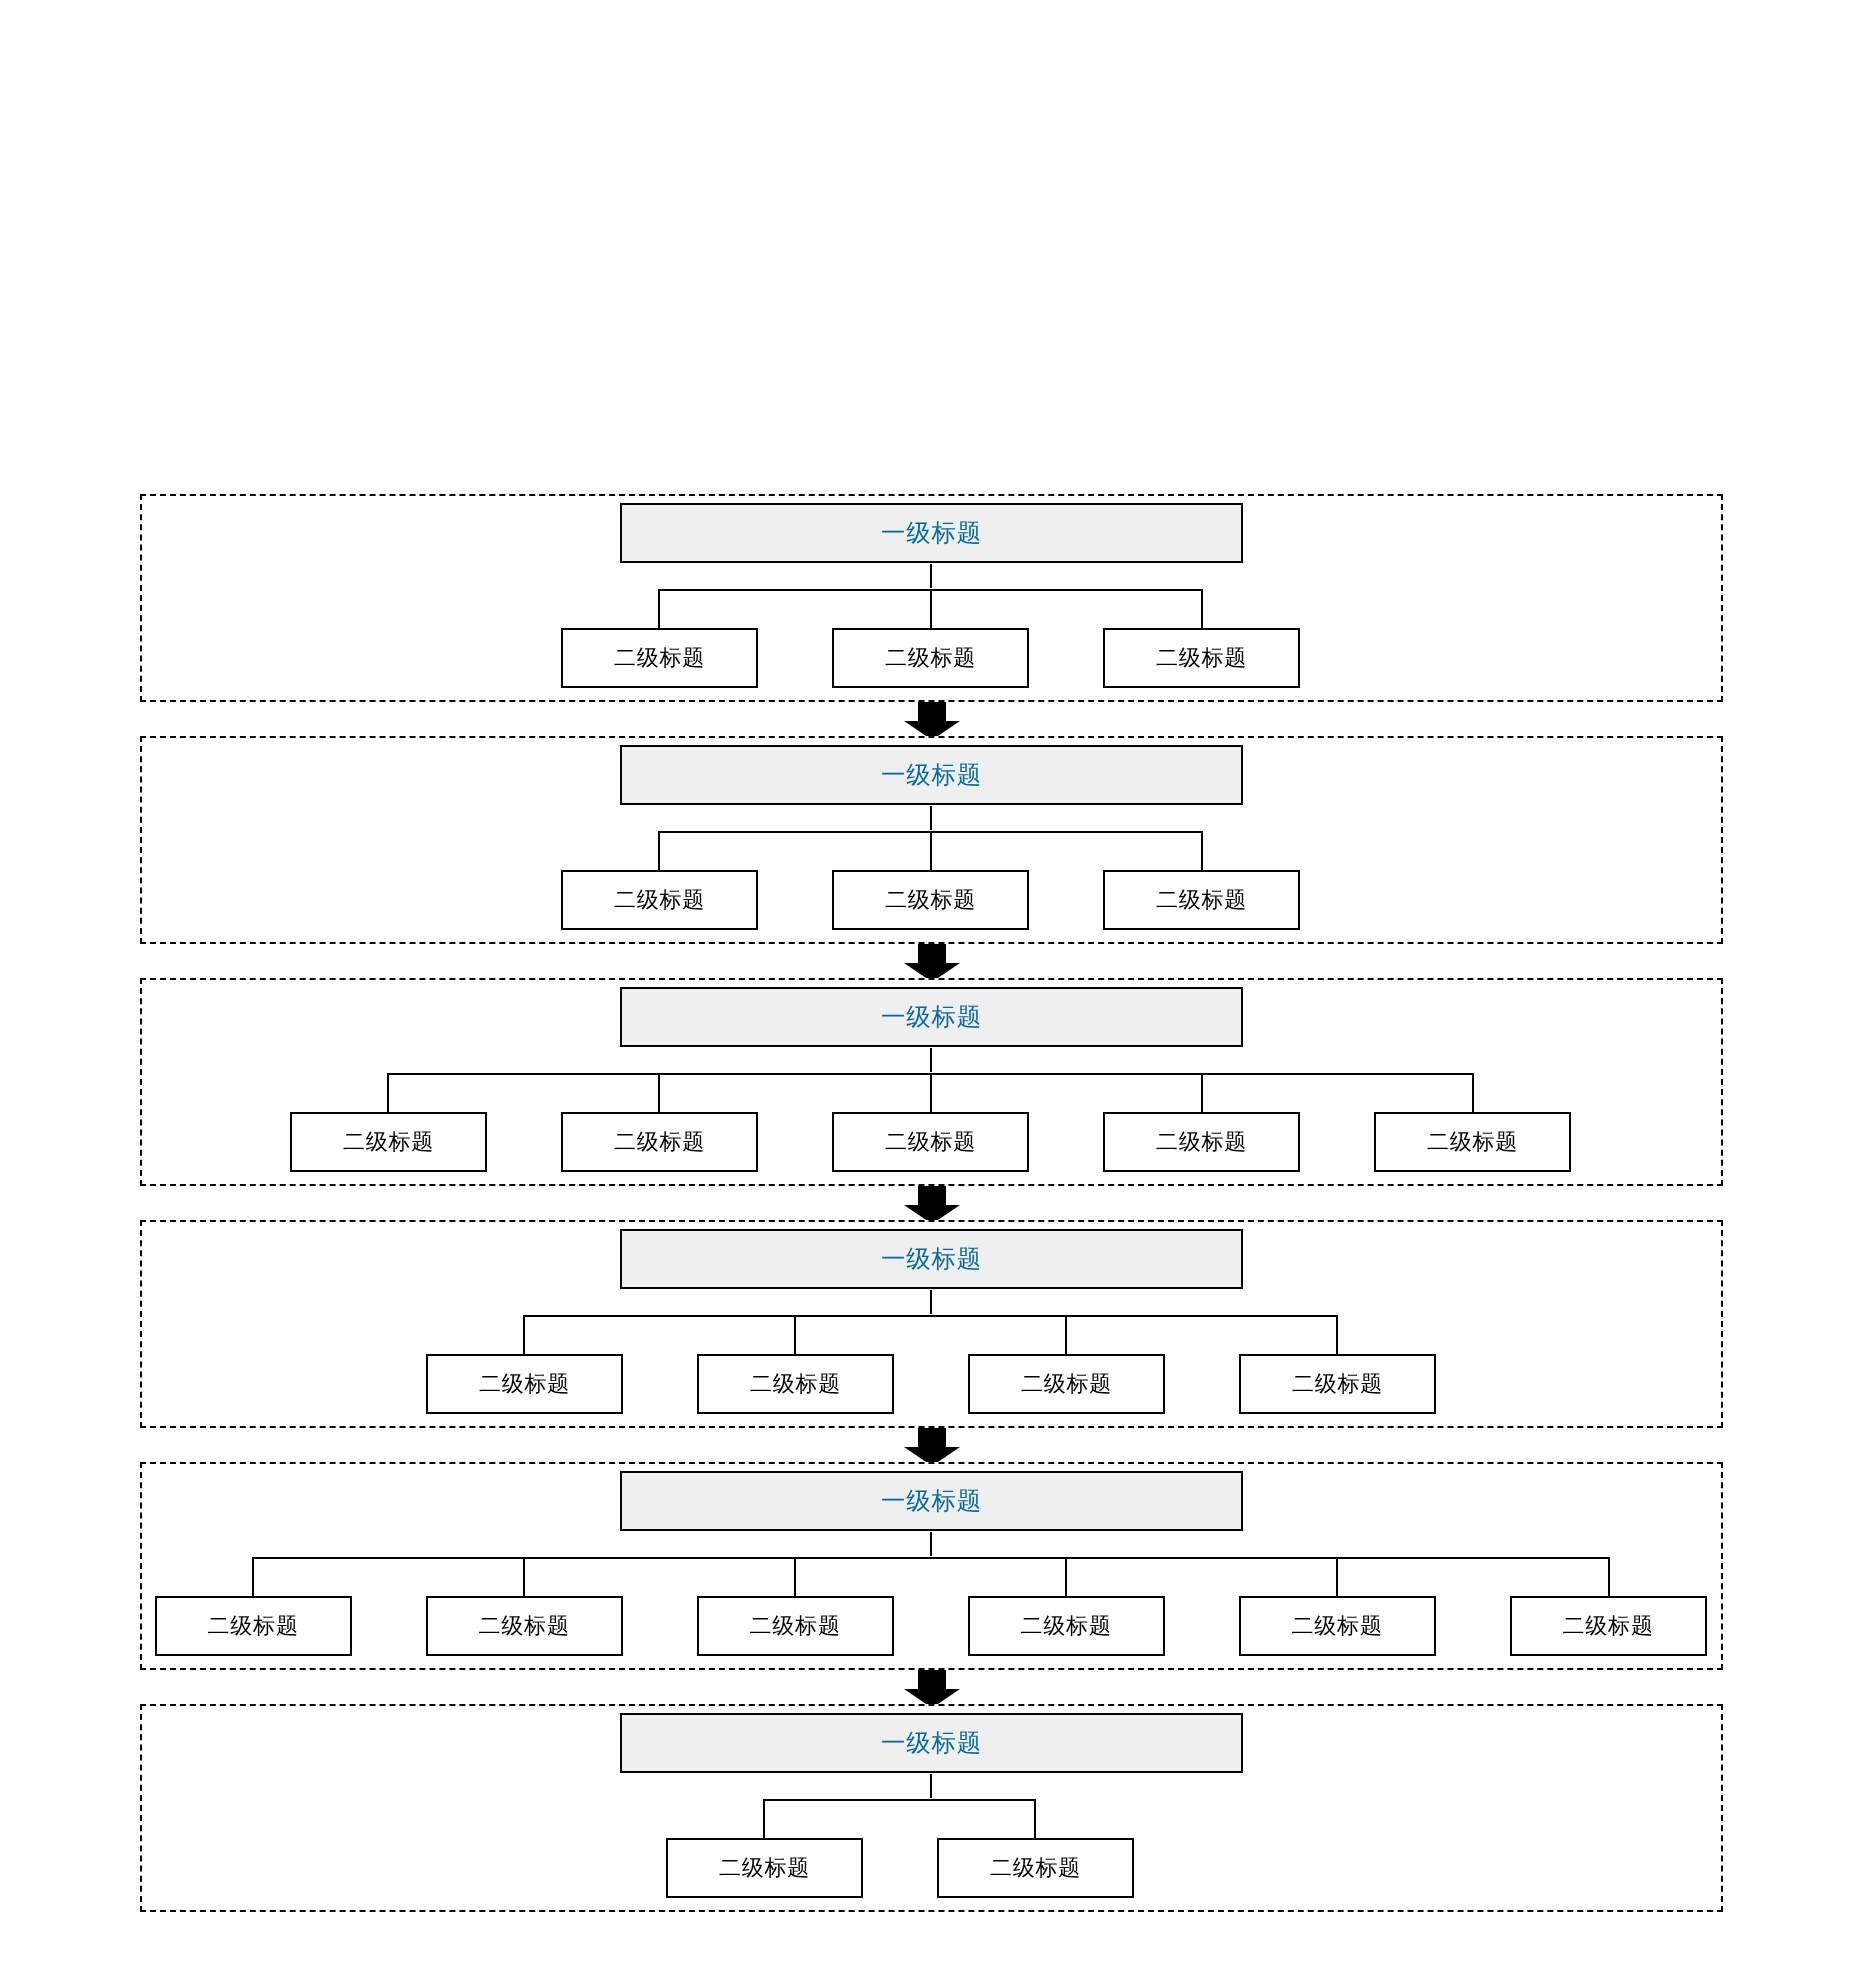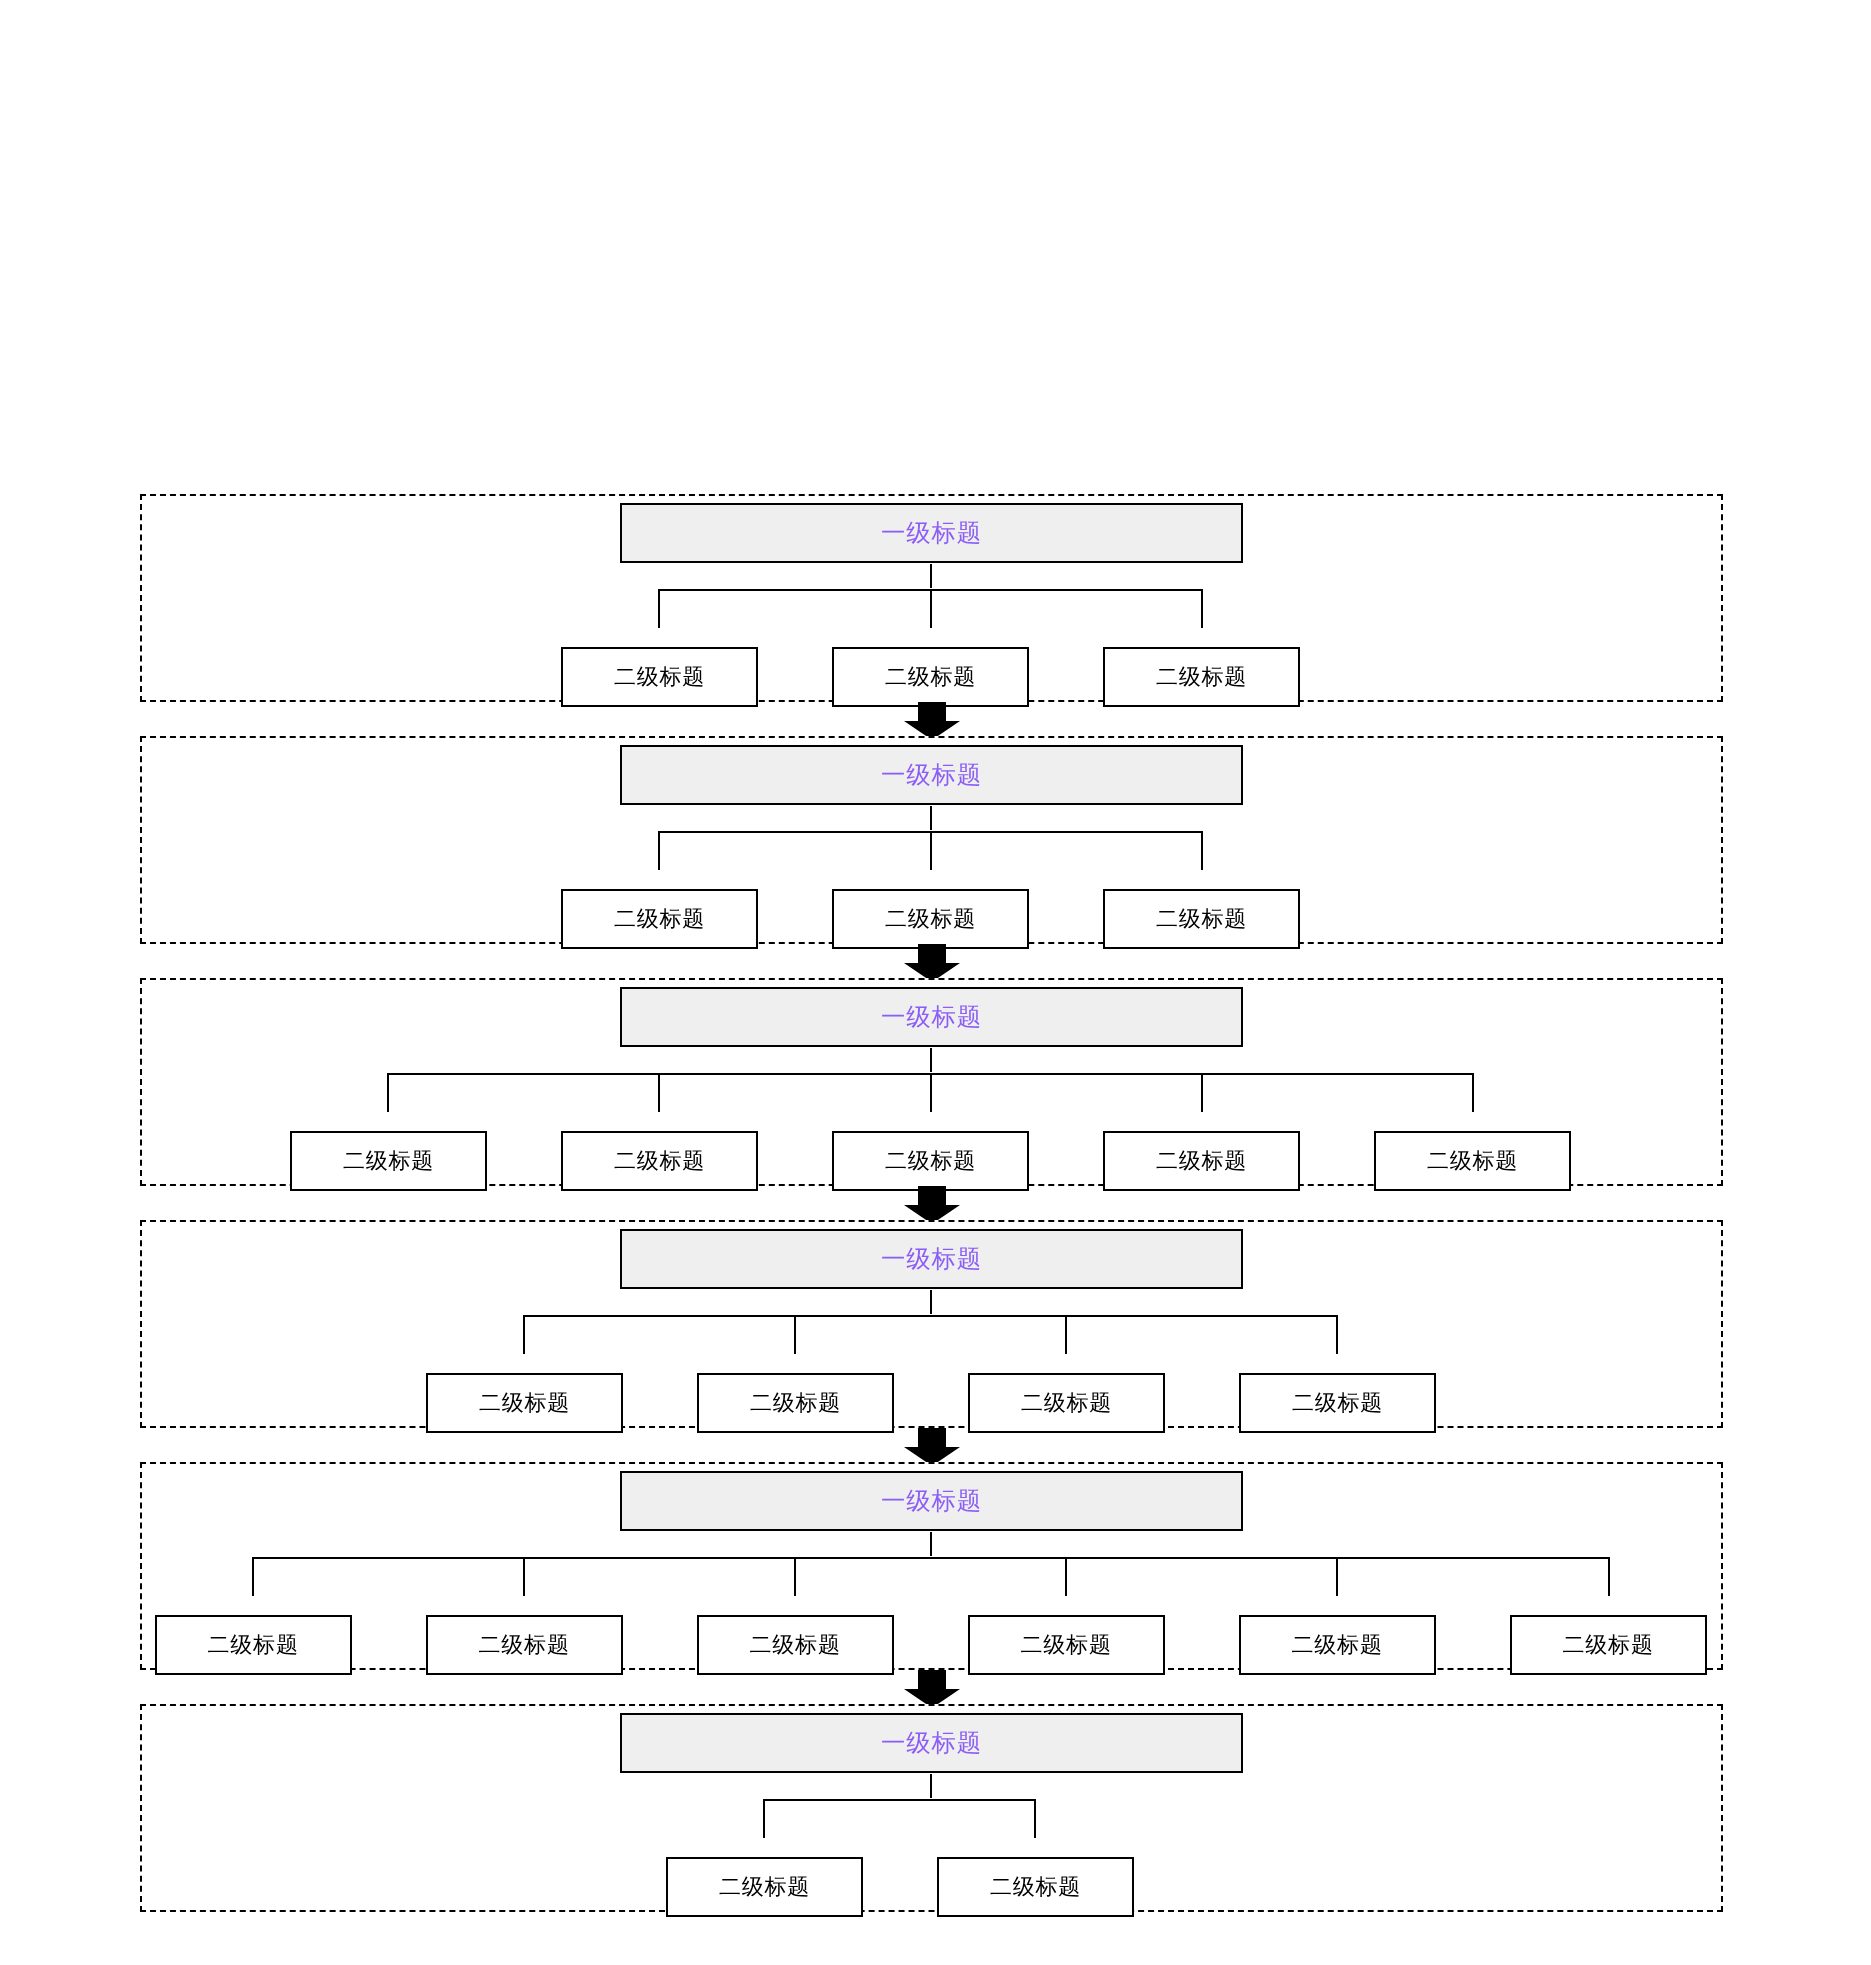--- a/index.html
+++ b/index.html
@@ -35,21 +35,21 @@
     display:flex;justify-content:center;
   }
   .l1-box{
     width:623px;
     height:60px;
     box-sizing:border-box;
     background:#efefef;
     border:2.8px solid #000000;
     display:flex;align-items:center;justify-content:center;
     font-size:24.4px;
-    color:#8b5cf6;
+    color:#0369a1;
     letter-spacing:0.8px;
     line-height:1;
   }
 
   
   .stem{
     position:absolute;
     width:2.4px;
     background:#000000;
     left:50%;
@@ -78,21 +78,20 @@
     box-sizing:border-box;
     background:#ffffff;
     border:2.8px solid #000000;
     height:60px;
     display:flex;align-items:center;justify-content:center;
     font-size:22px;
     color:#000000;
     letter-spacing:0.8px;
     line-height:1;
     flex:0 0 auto;
-    margin-top:19px;
   }
 
   
   .arrow-wrap{
     position:relative;
     height:34px;
     display:flex;align-items:center;justify-content:center;
   }
   .arrow{
     position:relative;

